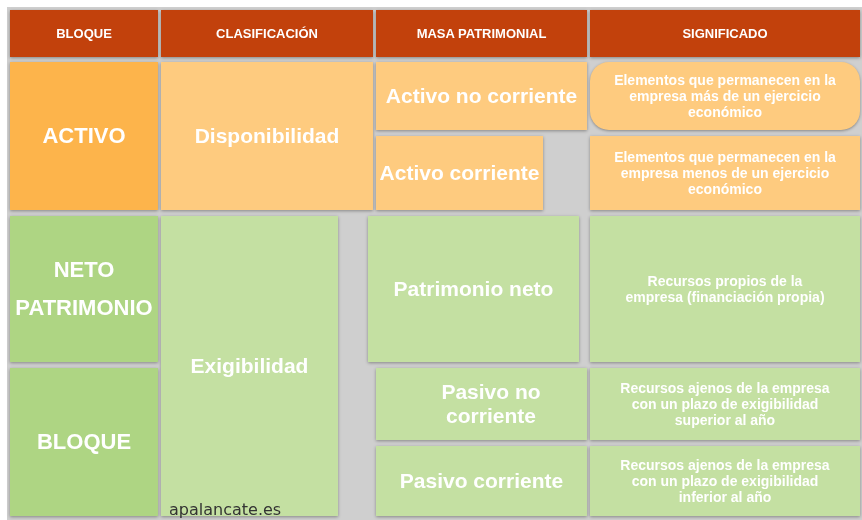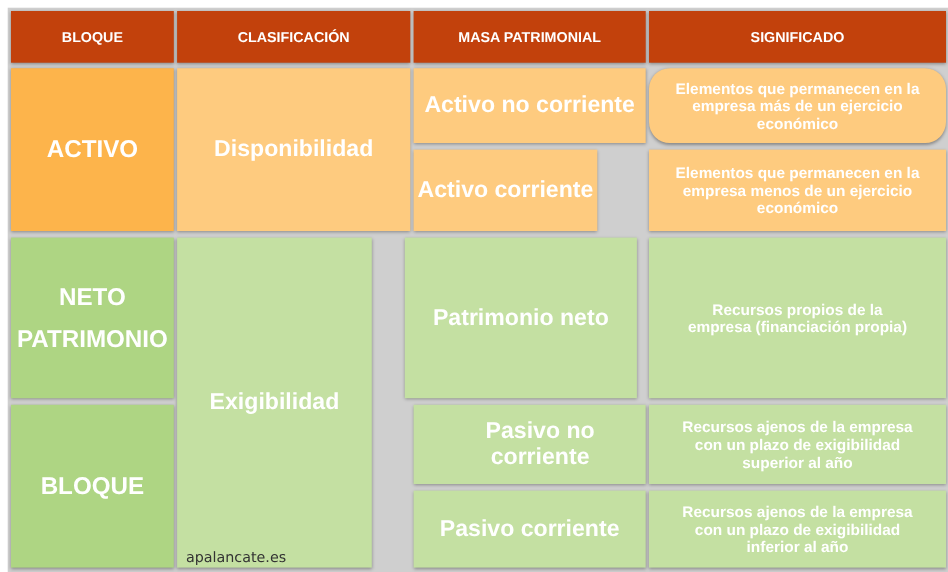--- a/index.html
+++ b/index.html
@@ -6,21 +6,21 @@
   body{width:862px;height:520px;background:#ffffff;position:relative;overflow:hidden;font-family:"Liberation Sans",sans-serif;}
   .cell{position:absolute;display:flex;align-items:center;justify-content:center;text-align:center;color:#fff;font-weight:bold;box-sizing:border-box;box-shadow:0 1px 3px rgba(0,0,0,0.35);}
   .hdr{background:#c2410c;font-size:13px;}
   .o-dark{background:#fdb44b;}
   .o-light{background:#fecb7f;}
   .g-dark{background:#aed583;}
   .g-light{background:#c4e0a2;}
   .big{font-size:22px;line-height:38px;text-align:right;}
   .mid{font-size:21px;}
   .small{font-size:14px;line-height:16px;padding:0 6px;}
-  .wm{position:absolute;left:169px;top:500px;font-size:13px;color:#333;font-weight:normal;font-family:"DejaVu Sans",sans-serif;}
+  .wm{position:absolute;left:169px;top:500px;font-size:16px;color:#333;font-weight:normal;font-family:"DejaVu Sans",sans-serif;}
   .grid-bg{position:absolute;left:7px;top:7px;width:856px;height:513px;background:#cfcfcf;}
 </style>
 </head>
 <body>
 
 <div class="grid-bg"></div>
 
 <div class="cell hdr" style="left:10px;top:10px;width:148px;height:47px;">BLOQUE</div>
 <div class="cell hdr" style="left:161px;top:10px;width:212px;height:47px;text-align:center;">CLASIFICACIÓN</div>
 <div class="cell hdr" style="left:376px;top:10px;width:211px;height:47px;">MASA PATRIMONIAL</div>

